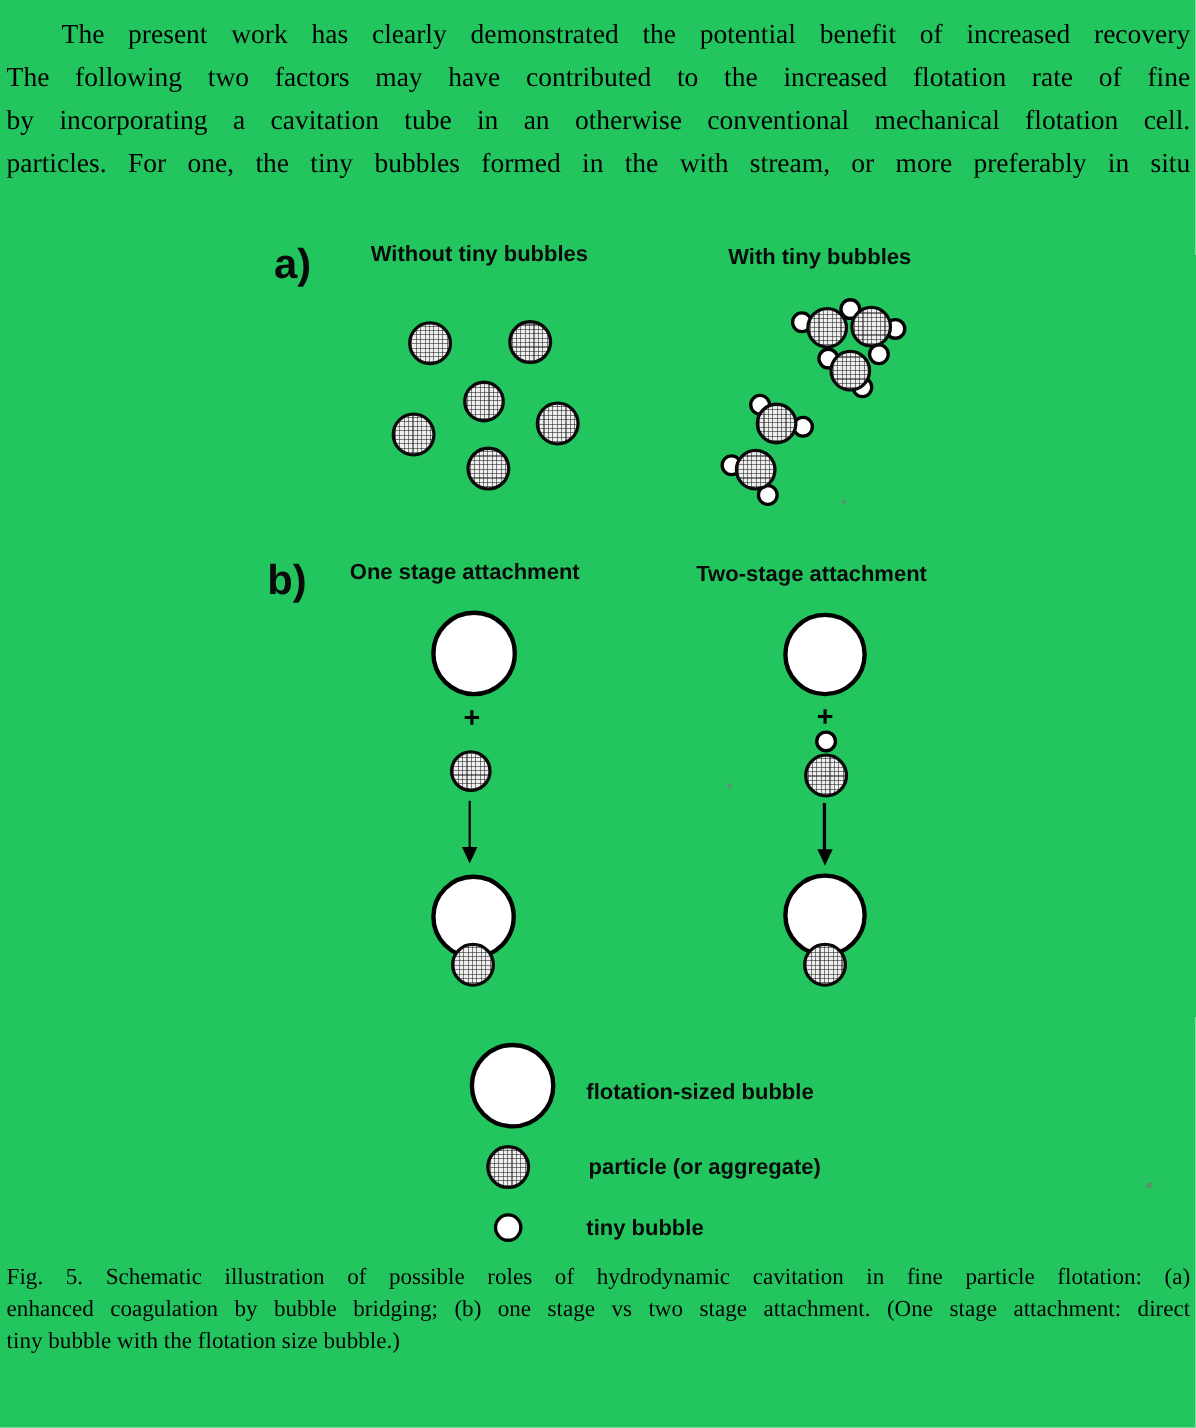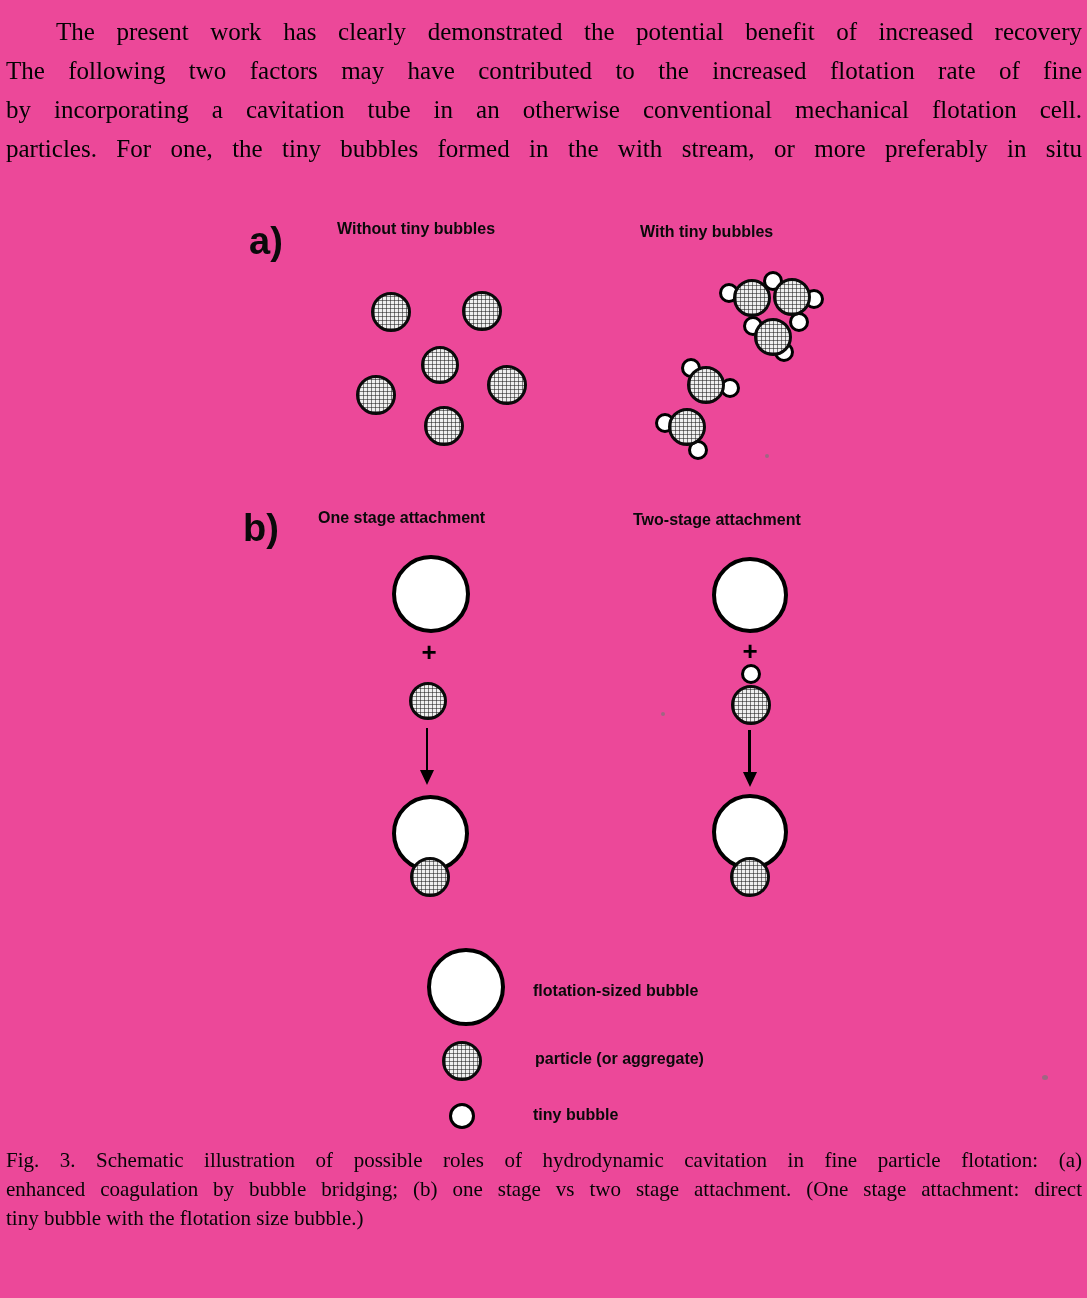--- a/index.html
+++ b/index.html
@@ -1,17 +1,17 @@
 <!DOCTYPE html>
 <html><head>
 <meta charset="utf-8">
 <style>
   html,body{margin:0;padding:0;background:#fff;}
   #page{
-    position:relative;width:1087px;height:1298px;background:#ec4899;
+    position:relative;width:1087px;height:1298px;background:#22c55e;
     color:#000;overflow:hidden;
     font-family:"Liberation Serif", serif;
   }
   
   .bodytext{
     position:absolute;left:6px;width:1076px;
     font-size:25px;line-height:39px;color:#030303;
   }
   .bodytext .jline{text-align:justify;text-align-last:justify;white-space:normal;}
   .bodytext .jline.indent{text-indent:50px;}
@@ -21,21 +21,21 @@
   }
   
   .seclabel{
     position:absolute;
     font-family:"Liberation Sans", sans-serif;
     font-size:38px;font-weight:700;line-height:1;color:#0a0a0a;
   }
   .figtitle{
     position:absolute;
     font-family:"Liberation Sans", sans-serif;
-    font-size:16px;font-weight:700;line-height:1.1;color:#0a0a0a;white-space:nowrap;
+    font-size:20px;font-weight:700;line-height:1.1;color:#0a0a0a;white-space:nowrap;
   }
   .plus{
     position:absolute;width:26px;text-align:center;
     font-family:"Liberation Sans", sans-serif;
     font-size:26px;font-weight:700;line-height:1;color:#000;
   }
   
   .circle{position:absolute;border-radius:50%;box-sizing:border-box;background:#fff;}
   .bubble-large{border:4px solid #000;}
   .bubble-tiny{border:3px solid #000;}
@@ -64,21 +64,21 @@
     <div class="jline indent">The present work has clearly demonstrated the potential benefit of increased recovery</div>
     <div class="jline">The following two factors may have contributed to the increased flotation rate of fine</div>
     <div class="jline">by incorporating a cavitation tube in an otherwise conventional mechanical flotation cell.</div>
     <div class="jline">particles. For one, the tiny bubbles formed in the with stream, or more preferably in situ</div>
   </div>
 
   <div>
 
     <div class="seclabel" style="left:249px;top:222px;">a)</div>
     <div class="figtitle" style="left:337px;top:220px;">Without tiny bubbles</div>
-    <div class="figtitle" style="left:640px;top:223px;text-align:right;">With tiny bubbles</div>
+    <div class="figtitle" style="left:662px;top:223px;text-align:right;">With tiny bubbles</div>
 
     <div class="circle particle" style="left:371px;top:292px;width:40px;height:40px;"></div>
     <div class="circle particle" style="left:462px;top:291px;width:40px;height:40px;"></div>
     <div class="circle particle" style="left:421px;top:346px;width:38px;height:38px;"></div>
     <div class="circle particle" style="left:356px;top:375px;width:40px;height:40px;"></div>
     <div class="circle particle" style="left:487px;top:365px;width:40px;height:40px;"></div>
     <div class="circle particle" style="left:424px;top:406px;width:40px;height:40px;"></div>
 
     <div class="circle bubble-tiny z0" style="left:719px;top:283px;width:20px;height:20px;"></div>
     <div class="circle bubble-tiny z0" style="left:763px;top:271px;width:20px;height:20px;"></div>
@@ -128,18 +128,18 @@
       <div class="circle bubble-tiny" style="left:449px;top:1103px;width:26px;height:26px;"></div>
       <div class="figtitle" style="left:533px;top:1106px;">tiny bubble</div>
     </div>
 
     <div class="speck" style="left:765px;top:454px;"></div>
     <div class="speck" style="left:661px;top:712px;"></div>
     <div class="speck" style="left:1042px;top:1075px;width:6px;height:5px;"></div>
   </div>
 
   <div class="caption" style="top:1146px;">
-    <div class="jline bodycap" style="text-align:justify;text-align-last:justify;">Fig. 3. Schematic illustration of possible roles of hydrodynamic cavitation in fine particle flotation: (a)</div>
+    <div class="jline bodycap" style="text-align:justify;text-align-last:justify;">Fig. 5. Schematic illustration of possible roles of hydrodynamic cavitation in fine particle flotation: (a)</div>
     <div class="jline" style="text-align:justify;text-align-last:justify;">enhanced coagulation by bubble bridging; (b) one stage vs two stage attachment. (One stage attachment: direct</div>
     <div class="jline" style="text-align:left;font-family:Liberation Serif, serif;">tiny bubble with the flotation size bubble.)</div>
   </div>
 
 </div>
 
 </body></html>

